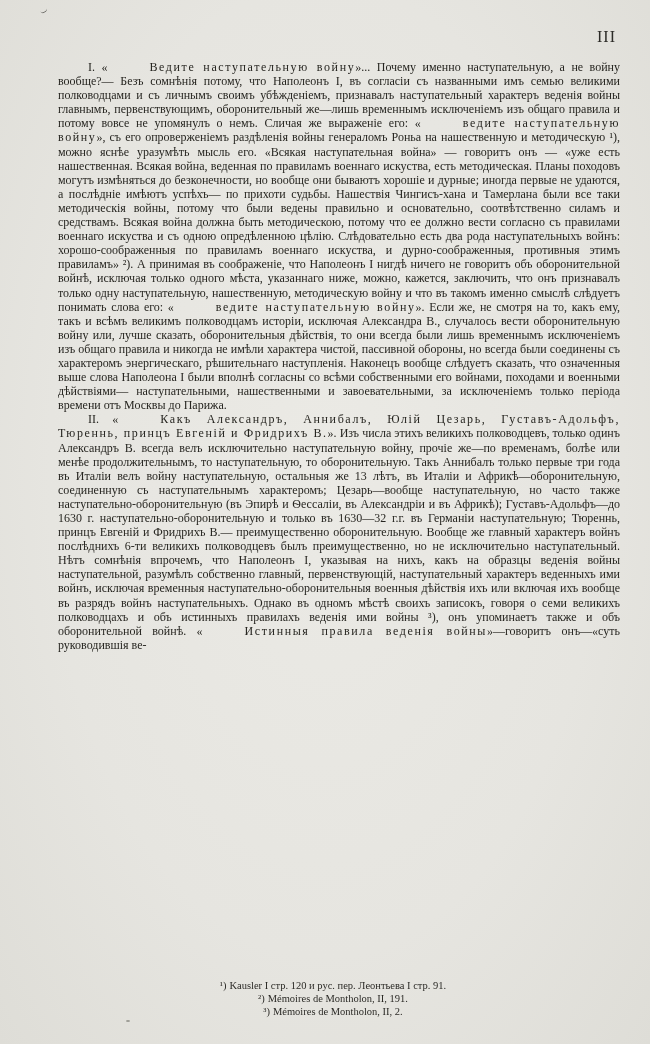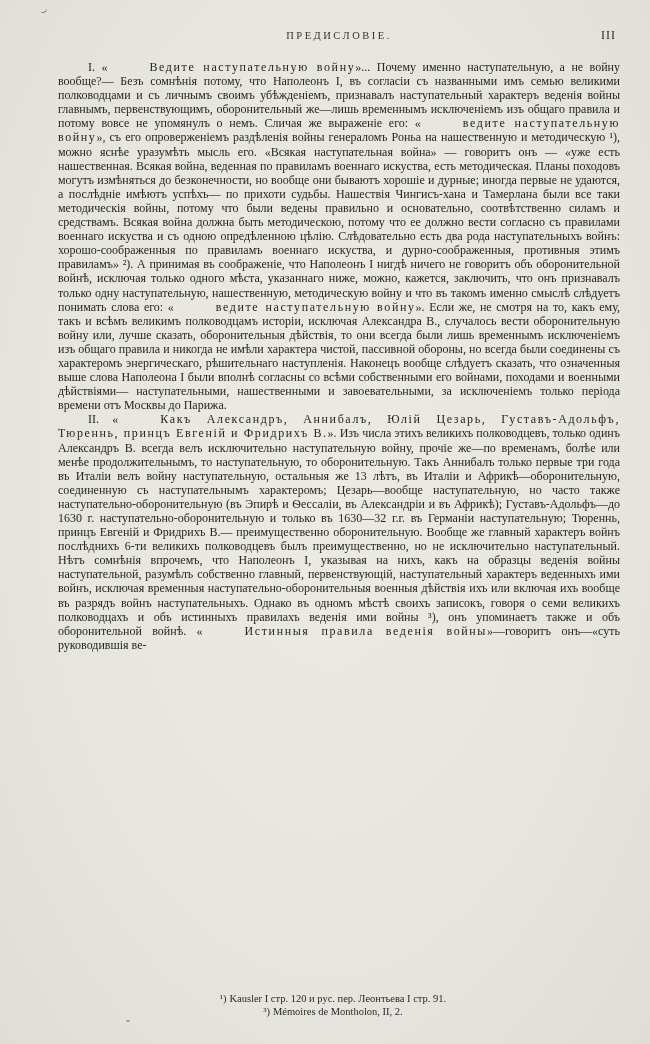--- a/index.html
+++ b/index.html
@@ -14,21 +14,21 @@
   }
   .running-head{
     position:absolute;top:30px;left:58px;right:30px;height:16px;
   }
   .head-title{
     position:absolute;left:0;right:0;text-align:center;
     font-size:10.5px;letter-spacing:2.5px;color:#34332e;
   }
   .page-number{
     position:absolute;right:4px;top:-2px;
-    font-size:12px;letter-spacing:1px;color:#2c2b27;text-align:right;
+    font-size:16px;letter-spacing:1px;color:#2c2b27;text-align:right;
   }
   .content{
     position:absolute;top:60px;left:58px;width:562px;
     font-size:12px;line-height:14.1px;
     text-align:justify;
   }
   .para{margin:0;text-indent:30px;}
   .sperr{letter-spacing:1.6px;padding-left:42px;}
   .footnotes{
     position:absolute;left:76px;right:60px;bottom:26px;
@@ -48,32 +48,34 @@
 </style>
 </head>
 <body>
 
 <div class="page">
 
   <span class="ink-speck-1"></span>
   <span class="ink-speck-2"></span>
 
   <div class="running-head">
-    <div class="head-title">ПРЕДИСЛОВІЕ.</div>
     <div class="page-number">III</div>
   </div>
 
   <div class="content">
 
   <p class="para"><span>I. «</span><span class="sperr">Ведите наступательную войну</span><span>»... Почему именно наступательную, а не войну вообще?— Безъ сомнѣнія потому, что Наполеонъ I, въ согласіи съ названными имъ семью великими полководцами и съ личнымъ своимъ убѣжденіемъ, признавалъ наступательный характеръ веденія войны главнымъ, первенствующимъ, оборонительный же—лишь временнымъ исключеніемъ изъ общаго правила и потому вовсе не упомянулъ о немъ. Сличая же выраженіе его: «</span><span class="sperr">ведите наступательную войну</span><span>», съ его опроверженіемъ раздѣленія войны генераломъ Роньа на нашественную и методическую ¹), можно яснѣе уразумѣть мысль его. «Всякая наступательная война» — говоритъ онъ — «уже есть нашественная. Всякая война, веденная по правиламъ военнаго искуства, есть методическая. Планы походовъ могутъ измѣняться до безконечности, но вообще они бываютъ хорошіе и дурные; иногда первые не удаются, а послѣдніе имѣютъ успѣхъ— по прихоти судьбы. Нашествія Чингисъ-хана и Тамерлана были все таки методическія войны, потому что были ведены правильно и основательно, соотвѣтственно силамъ и средствамъ. Всякая война должна быть методическою, потому что ее должно вести согласно съ правилами военнаго искуства и съ одною опредѣленною цѣлію. Слѣдовательно есть два рода наступательныхъ войнъ: хорошо-соображенныя по правиламъ военнаго искуства, и дурно-соображенныя, противныя этимъ правиламъ» ²). А принимая въ соображеніе, что Наполеонъ I нигдѣ ничего не говоритъ объ оборонительной войнѣ, исключая только одного мѣста, указаннаго ниже, можно, кажется, заключить, что онъ признавалъ только одну наступательную, нашественную, методическую войну и что въ такомъ именно смыслѣ слѣдуетъ понимать слова его: «</span><span class="sperr">ведите наступательную войну</span><span>». Если же, не смотря на то, какъ ему, такъ и всѣмъ великимъ полководцамъ исторіи, исключая Александра В., случалось вести оборонительную войну или, лучше сказать, оборонительныя дѣйствія, то они всегда были лишь временнымъ исключеніемъ изъ общаго правила и никогда не имѣли характера чистой, пассивной обороны, но всегда были соединены съ характеромъ энергическаго, рѣшительнаго наступленія. Наконецъ вообще слѣдуетъ сказать, что означенныя выше слова Наполеона I были вполнѣ согласны со всѣми собственными его войнами, походами и военными дѣйствіями— наступательными, нашественными и завоевательными, за исключеніемъ только періода времени отъ Москвы до Парижа.</span></p>
       <p class="para"><span>II. «</span><span class="sperr">Какъ Александръ, Аннибалъ, Юлій Цезарь, Густавъ-Адольфъ, Тюреннь, принцъ Евгеній и Фридрихъ В.</span><span>». Изъ числа этихъ великихъ полководцевъ, только одинъ Александръ В. всегда велъ исключительно наступательную войну, прочіе же—по временамъ, болѣе или менѣе продолжительнымъ, то наступательную, то оборонительную. Такъ Аннибалъ только первые три года въ Италіи велъ войну наступательную, остальныя же 13 лѣтъ, въ Италіи и Африкѣ—оборонительную, соединенную съ наступательнымъ характеромъ; Цезарь—вообще наступательную, но часто также наступательно-оборонительную (въ Эпирѣ и Ѳессаліи, въ Александріи и въ Африкѣ); Густавъ-Адольфъ—до 1630 г. наступательно-оборонительную и только въ 1630—32 г.г. въ Германіи наступательную; Тюреннь, принцъ Евгеній и Фридрихъ В.— преимущественно оборонительную. Вообще же главный характеръ войнъ послѣднихъ 6-ти великихъ полководцевъ былъ преимущественно, но не исключительно наступательный. Нѣтъ сомнѣнія впрочемъ, что Наполеонъ I, указывая на нихъ, какъ на образцы веденія войны наступательной, разумѣлъ собственно главный, первенствующій, наступательный характеръ веденныхъ ими войнъ, исключая временныя наступательно-оборонительныя военныя дѣйствія ихъ или включая ихъ вообще въ разрядъ войнъ наступательныхъ. Однако въ одномъ мѣстѣ своихъ записокъ, говоря о семи великихъ полководцахъ и объ истинныхъ правилахъ веденія ими войны ³), онъ упоминаетъ также и объ оборонительной войнѣ. «</span><span class="sperr">Истинныя правила веденія войны</span><span>»—говоритъ онъ—«суть руководившія ве-</span></p>
     </div>
 
   <div class="footnotes">
     <div class="footnote-row">
       <span class="fn-marker">¹)</span><span>Kausler I стр. 120 и рус. пер. Леонтьева I стр. 91.</span>
     </div>
     <div class="footnote-row">
+      <span class="fn-marker">²)</span><span>Mémoires de Montholon, II, 191.</span>
+    </div>
+    <div class="footnote-row">
       <span class="fn-marker">³)</span><span>Mémoires de Montholon, II, 2.</span>
     </div>
   </div>
 
 </div>
 
 </body></html>

